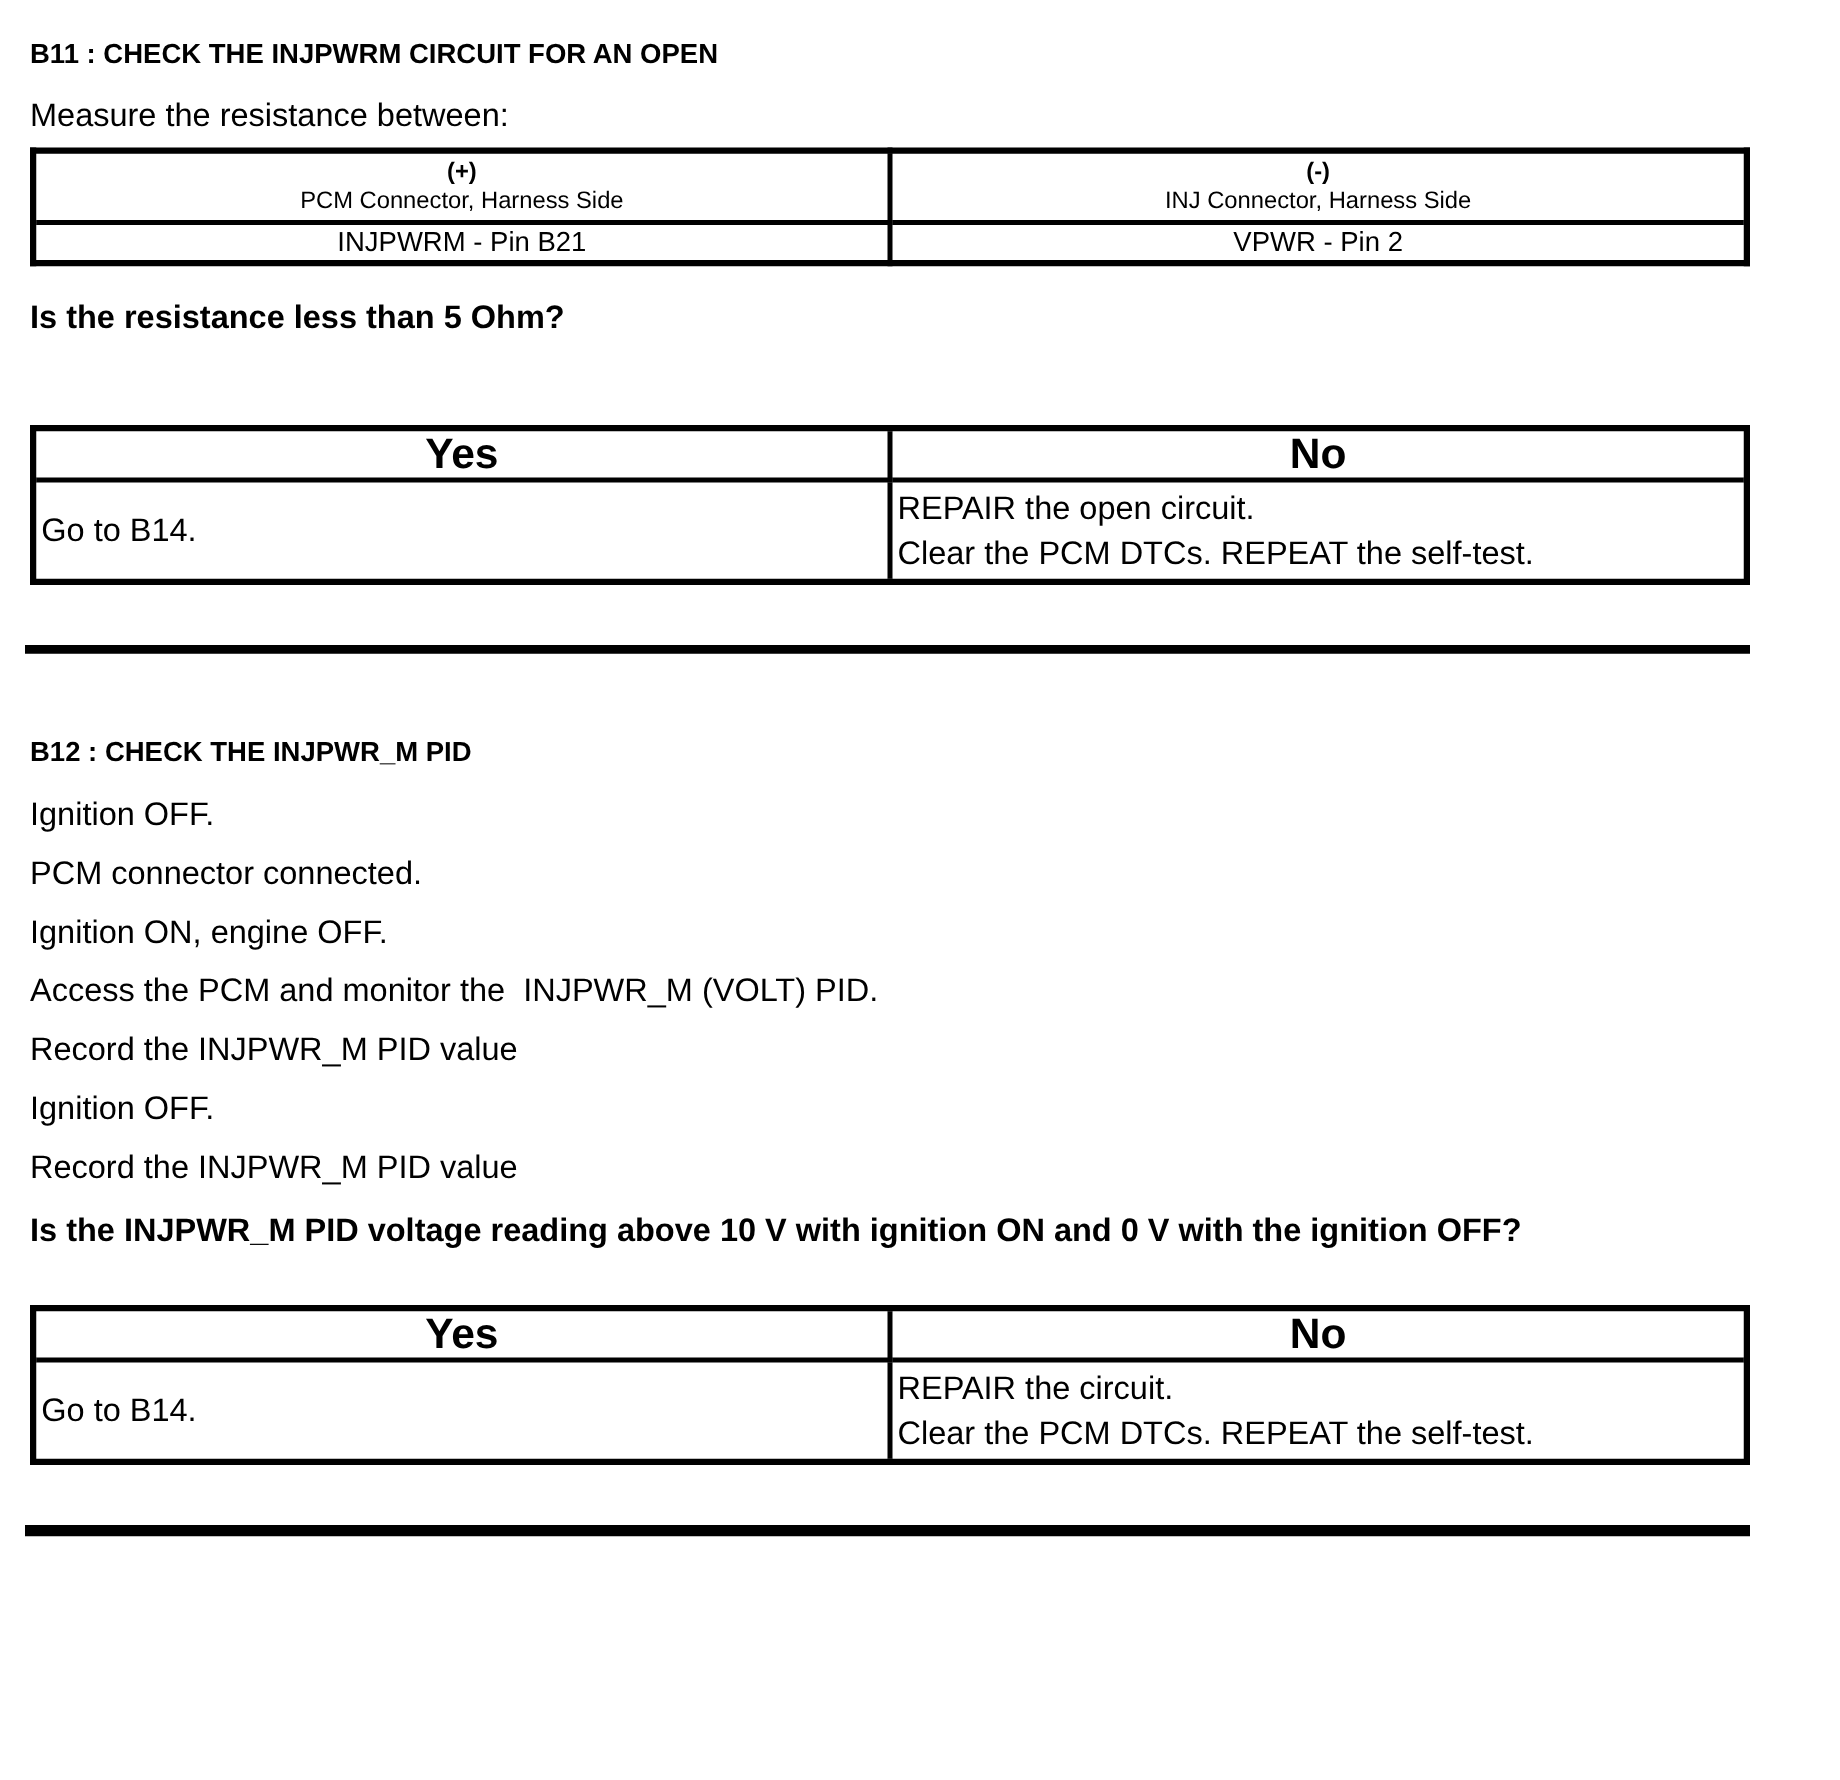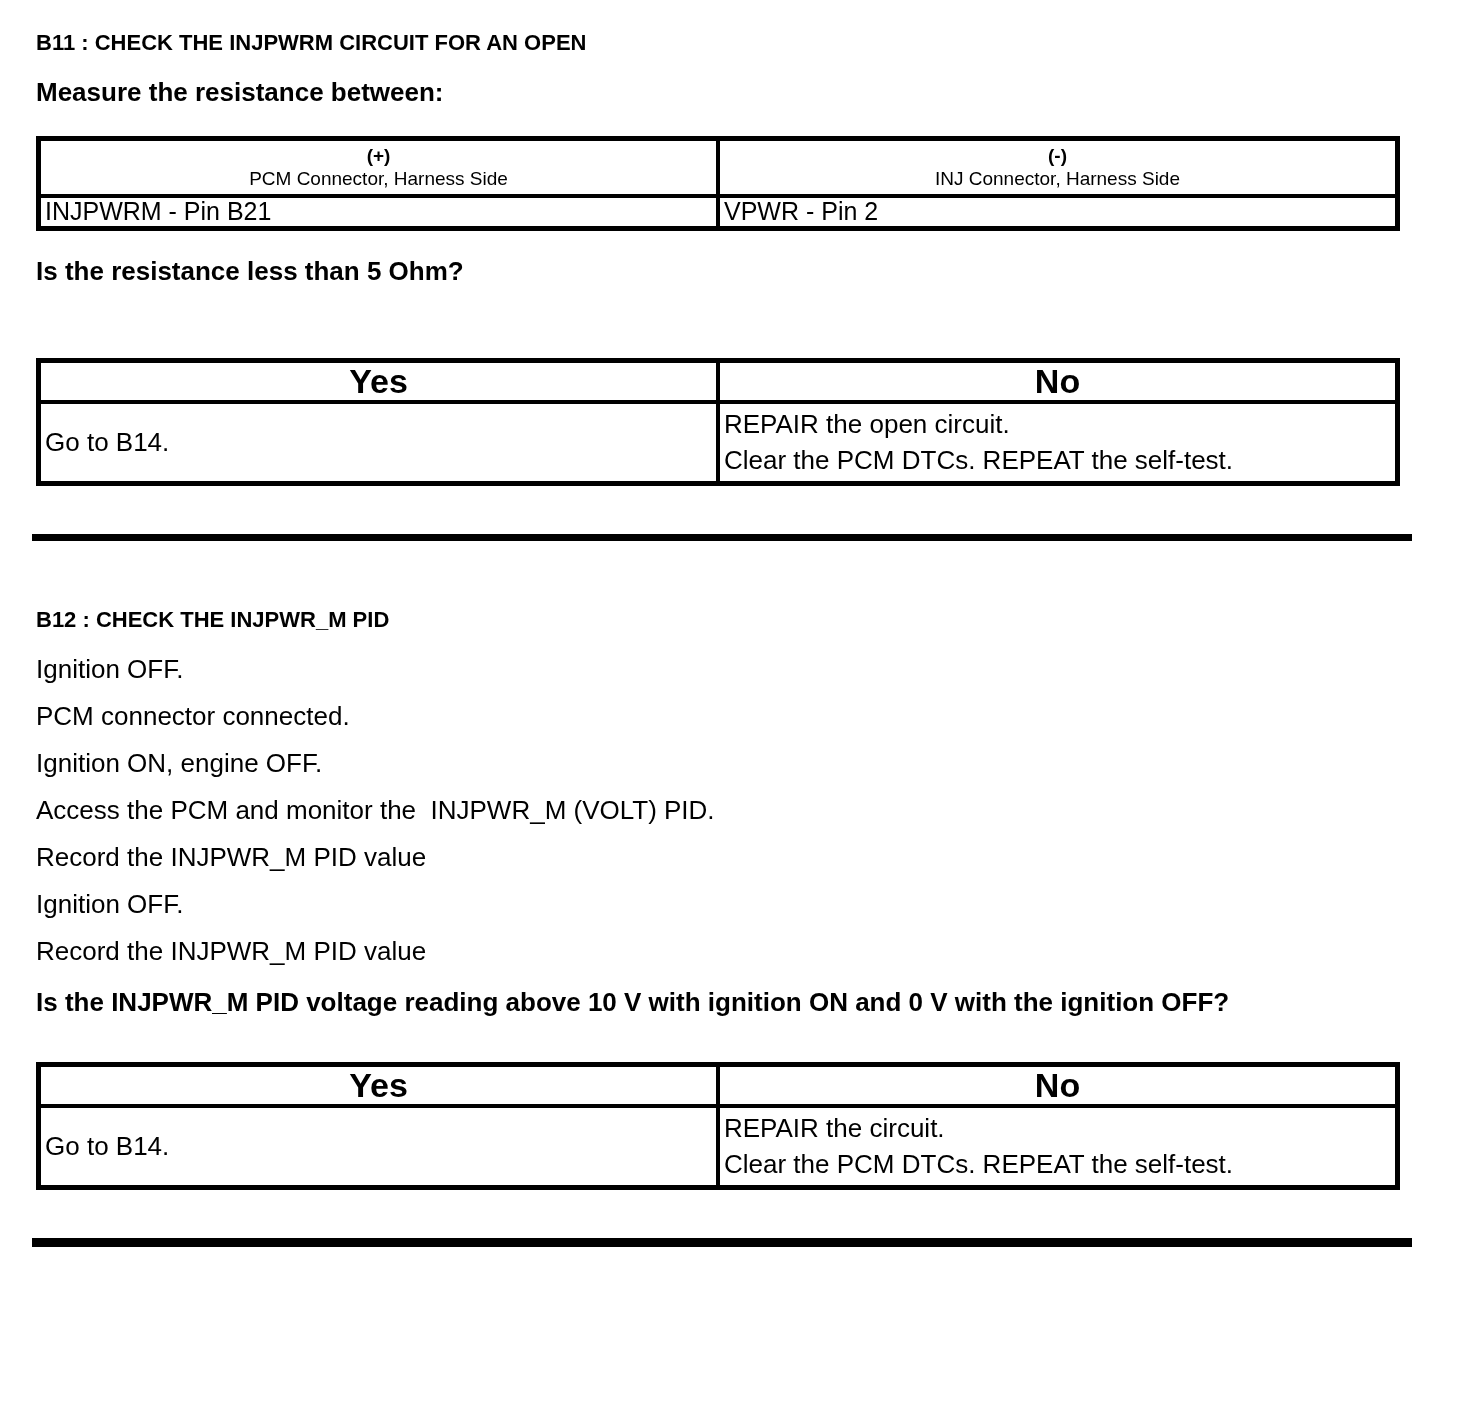--- a/index.html
+++ b/index.html
@@ -10,38 +10,37 @@
   body {
     width: 1472px;
     height: 1424px;
     font-family: "Liberation Sans", "DejaVu Sans", sans-serif;
     color: #000000;
     overflow: hidden;
   }
   .page {
     box-sizing: border-box;
     width: 1472px;
-    padding: 30px 72px 0 36px;
+    padding: 30px 72px 0 24px;
   }
   .step-heading {
     font-size: 22px;
     font-weight: bold;
     line-height: 26px;
     margin: 0 0 22px 0;
     white-space: pre-wrap;
   }
   .body-line {
     font-size: 26px;
     line-height: 28px;
     margin: 0 0 19px 0;
     white-space: pre-wrap;
   }
   .body-line.pre-table {
-    margin-bottom: 30px;
-    font-weight: bold;
+    margin-bottom: 12px;
   }
   .question {
     font-size: 26px;
     font-weight: bold;
     line-height: 37px;
     margin: 4px 0 0 0;
     white-space: pre-wrap;
   }
   .q1 { margin-bottom: 68px; }
   .q2 { margin-bottom: 41px; }
@@ -58,23 +57,23 @@
   }
   table.meas { border-width: 5px; }
   table.meas th {
     font-weight: normal;
     text-align: center;
     padding: 3px 4px 4px 4px;
     font-size: 19px;
     line-height: 23px;
   }
   table.meas td {
-    text-align: left;
+    text-align: center;
     padding: 2px 4px 3px 4px;
-    font-size: 25px;
+    font-size: 22px;
     line-height: 23px;
   }
   .polarity { font-weight: bold; }
 
   
   table.decision {
     width: 100%;
     border-collapse: collapse;
     table-layout: fixed;
     margin: 0 0 48px 0;

